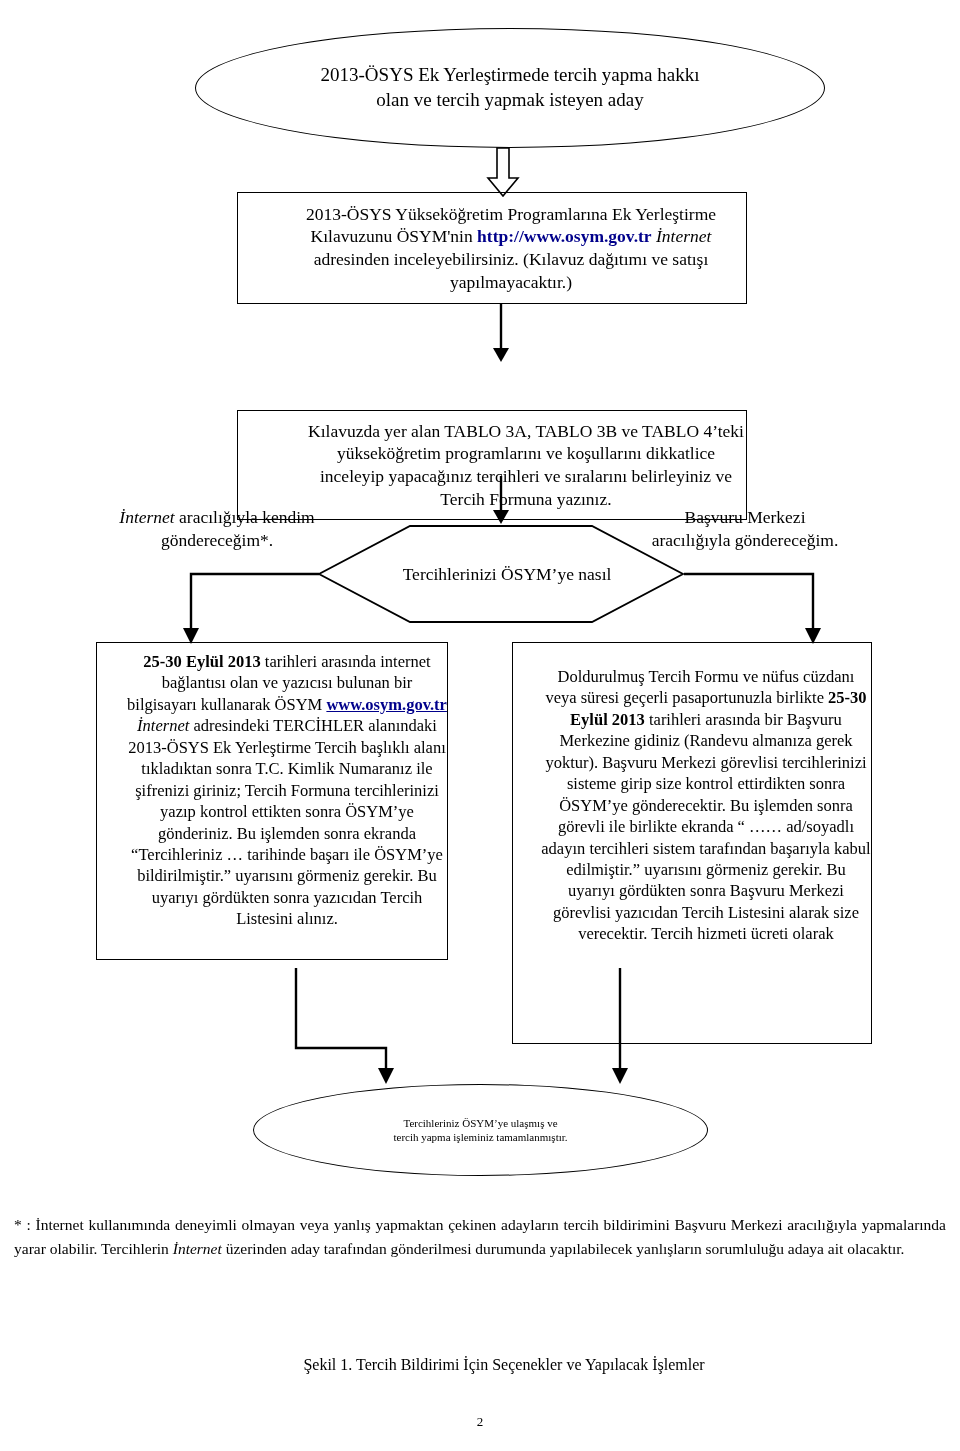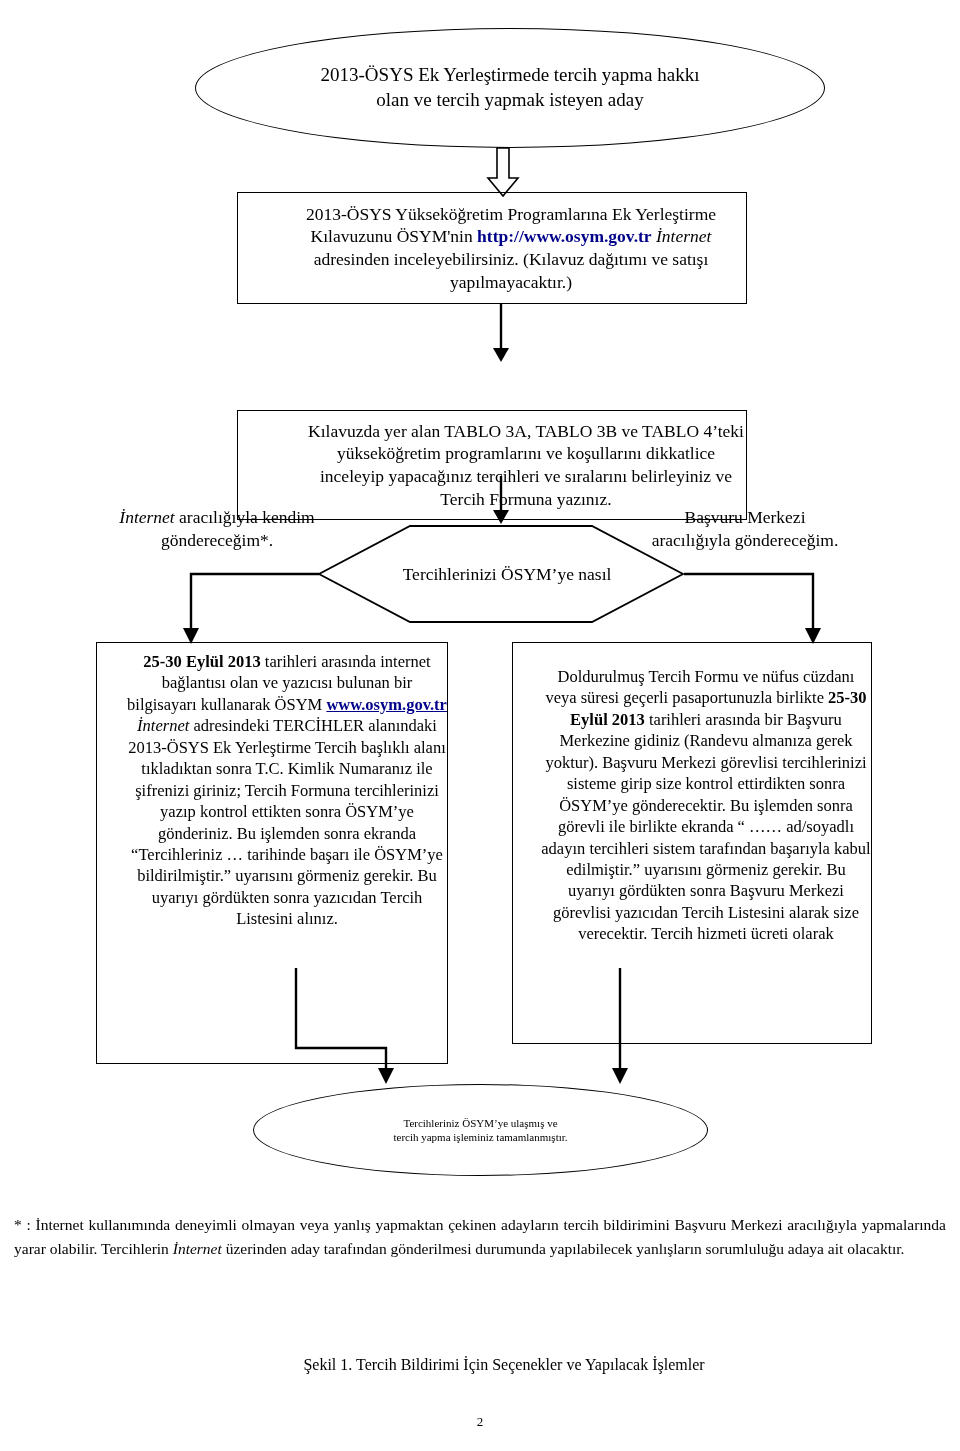--- a/index.html
+++ b/index.html
@@ -171,21 +171,21 @@
     </svg>
   </div>
 
   <div class="conn" style="left:676px; top:566px;">
     <svg width="150" height="80" viewBox="0 0 150 80">
       <polyline points="8,8 137,8 137,64" fill="none" stroke="#000" stroke-width="2.4"></polyline>
       <polygon points="137,78 129,62 145,62" fill="#000"></polygon>
     </svg>
   </div>
 
-  <div class="rect top-align" style="left:96px; top:642px; width:352px; height:422px; padding-top:8px;">
+  <div class="rect top-align" style="left:96px; top:642px; width:352px; height:318px; padding-top:8px;">
     <div class="node-text" style="font-size:16.5px; width:320px;">
       <span class="bold">25-30 Eylül 2013</span><span> tarihleri arasında internet bağlantısı olan ve yazıcısı bulunan bir bilgisayarı kullanarak ÖSYM </span><span class="url-ul">www.osym.gov.tr</span><span class="ital"> İnternet</span><span> adresindeki TERCİHLER alanındaki 2013-ÖSYS Ek Yerleştirme Tercih başlıklı alanı tıkladıktan sonra T.C. Kimlik Numaranız ile şifrenizi giriniz; Tercih Formuna tercihlerinizi yazıp kontrol ettikten sonra ÖSYM’ye gönderiniz. Bu işlemden sonra ekranda “Tercihleriniz … tarihinde başarı ile ÖSYM’ye bildirilmiştir.” uyarısını görmeniz gerekir. Bu uyarıyı gördükten sonra yazıcıdan Tercih Listesini alınız.</span>
     </div>
   </div>
 
   <div class="rect top-align" style="left:512px; top:642px; width:360px; height:402px; padding-top:23px; overflow:hidden;">
     <div class="node-text" style="font-size:16.5px; width:330px;">
       <span>Doldurulmuş Tercih Formu ve nüfus cüzdanı veya süresi geçerli pasaportunuzla birlikte </span><span class="bold">25-30 Eylül 2013</span><span> tarihleri arasında bir Başvuru Merkezine gidiniz (Randevu almanıza gerek yoktur). Başvuru Merkezi görevlisi tercihlerinizi sisteme girip size kontrol ettirdikten sonra ÖSYM’ye gönderecektir. Bu işlemden sonra görevli ile birlikte ekranda “ ……  ad/soyadlı adayın tercihleri sistem tarafından başarıyla kabul edilmiştir.” uyarısını görmeniz gerekir. Bu uyarıyı gördükten sonra Başvuru Merkezi görevlisi yazıcıdan Tercih Listesini alarak size verecektir. Tercih hizmeti ücreti olarak</span>
     </div>
   </div>

